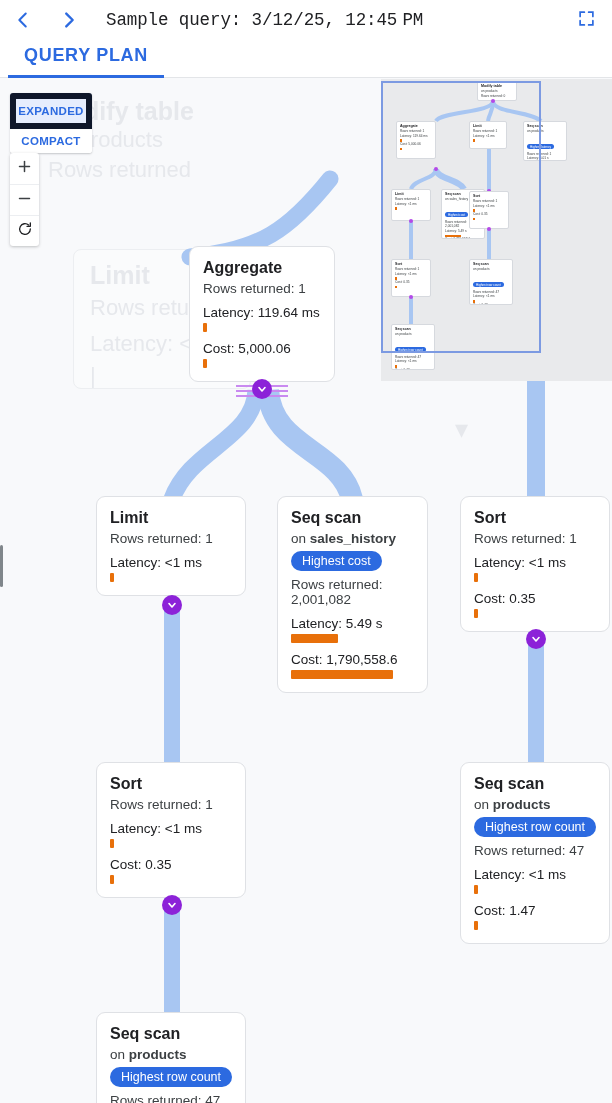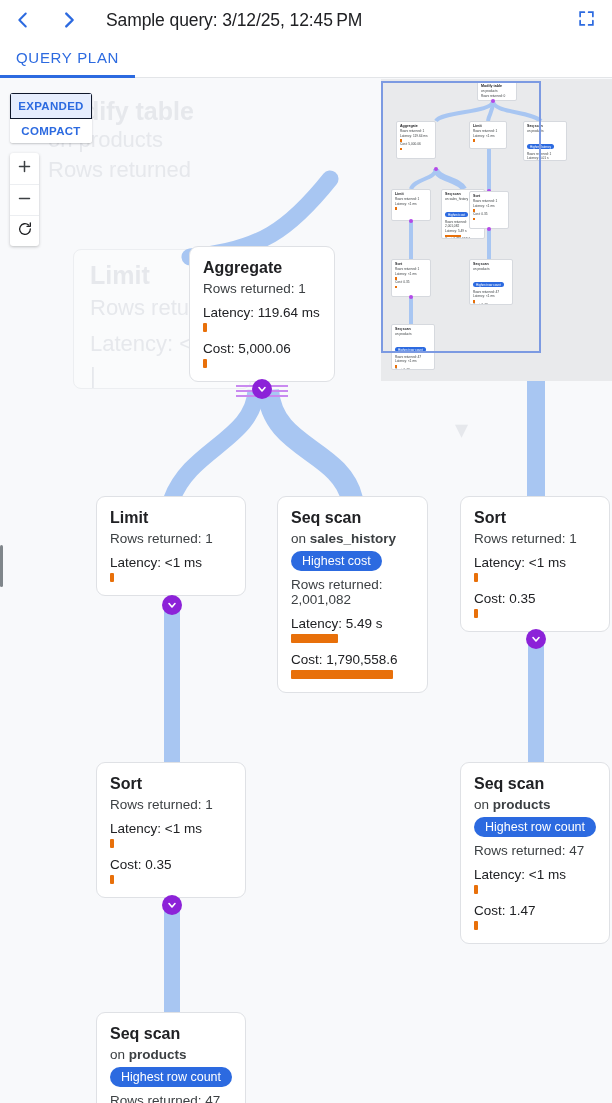--- a/index.html
+++ b/index.html
@@ -20,38 +20,40 @@
     display:flex; align-items:center;
   }
   .nav-btn {
     width:46px; height:40px; display:flex; align-items:center; justify-content:center;
     cursor:pointer;
   }
   .nav-btn svg { display:block; }
   .header-title {
     font-size:17.5px; color:#202124; margin-left:14px; white-space:nowrap;
     letter-spacing:-0.1px;
+    font-family:Liberation Mono, monospace;
   }
   .header-spacer { flex:1; }
   .fullscreen-btn {
     width:44px; height:40px; display:flex; align-items:center; justify-content:center;
     cursor:pointer; margin-right:4px;
   }
 
   
   .tabbar {
     position:absolute; left:0; top:40px; width:612px; height:38px;
     background:#ffffff;
     border-bottom:1px solid #e3e5e8;
     display:flex; align-items:flex-end;
   }
   .tab {
-    font-size:15px; font-weight:normal; letter-spacing:.7px;
+    font-size:18px; font-weight:bold; letter-spacing:.7px;
     color:#5f6368; padding:0 16px 11px 16px; cursor:pointer;
     position:relative;
+    margin-left:8px;
   }
   .tab.active { color:#2c6ae0; }
   .tab.active:after {
     content:""; position:absolute; left:0; right:0; bottom:-1px; height:3px;
     background:#2c6ae0;
   }
 
   
   .canvas {
     position:absolute; left:0; top:79px; width:612px; height:1024px;
@@ -103,21 +105,21 @@
   
   .mode-switch {
     position:absolute; left:10px; top:93px; width:82px; z-index:12;
     border-radius:3px; overflow:hidden; box-shadow:0 1px 2px rgba(60,64,67,.28);
     background:#fff;
   }
   .mode-opt {
     font-size:11.5px; font-weight:bold; letter-spacing:.3px; color:#2c6ae0;
     text-align:center; padding:6px 0; cursor:pointer; background:#ffffff;
   }
-  .mode-opt.sel { background:#e6edfd; border:1px solid #0f172a; }
+  .mode-opt.sel { background:#e6edfd; border:6px solid #0f172a; }
 
   
   .zoom-ctl {
     position:absolute; left:10px; top:153px; width:29px; z-index:12;
     background:#fff; border-radius:3px; box-shadow:0 1px 3px rgba(60,64,67,.3);
     overflow:hidden;
   }
   .zoom-btn {
     height:31px; display:flex; align-items:center; justify-content:center;
     cursor:pointer; color:#202124;

